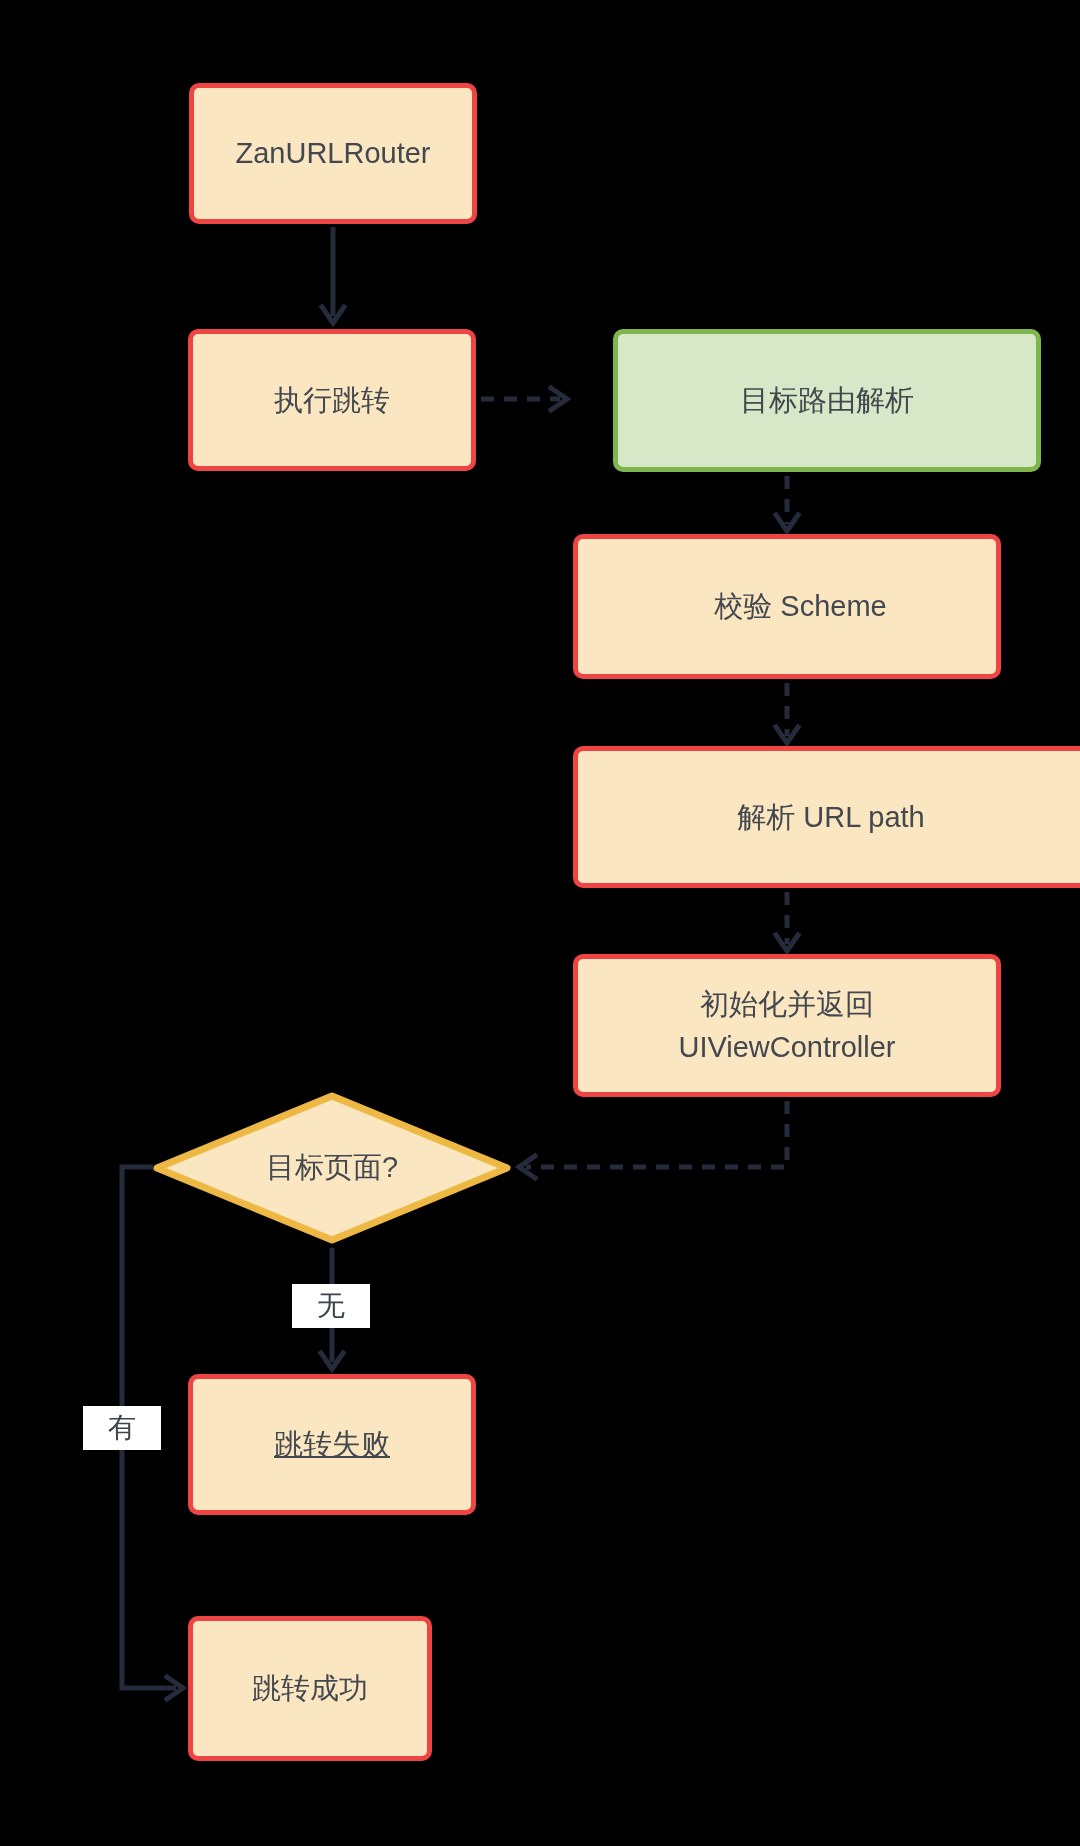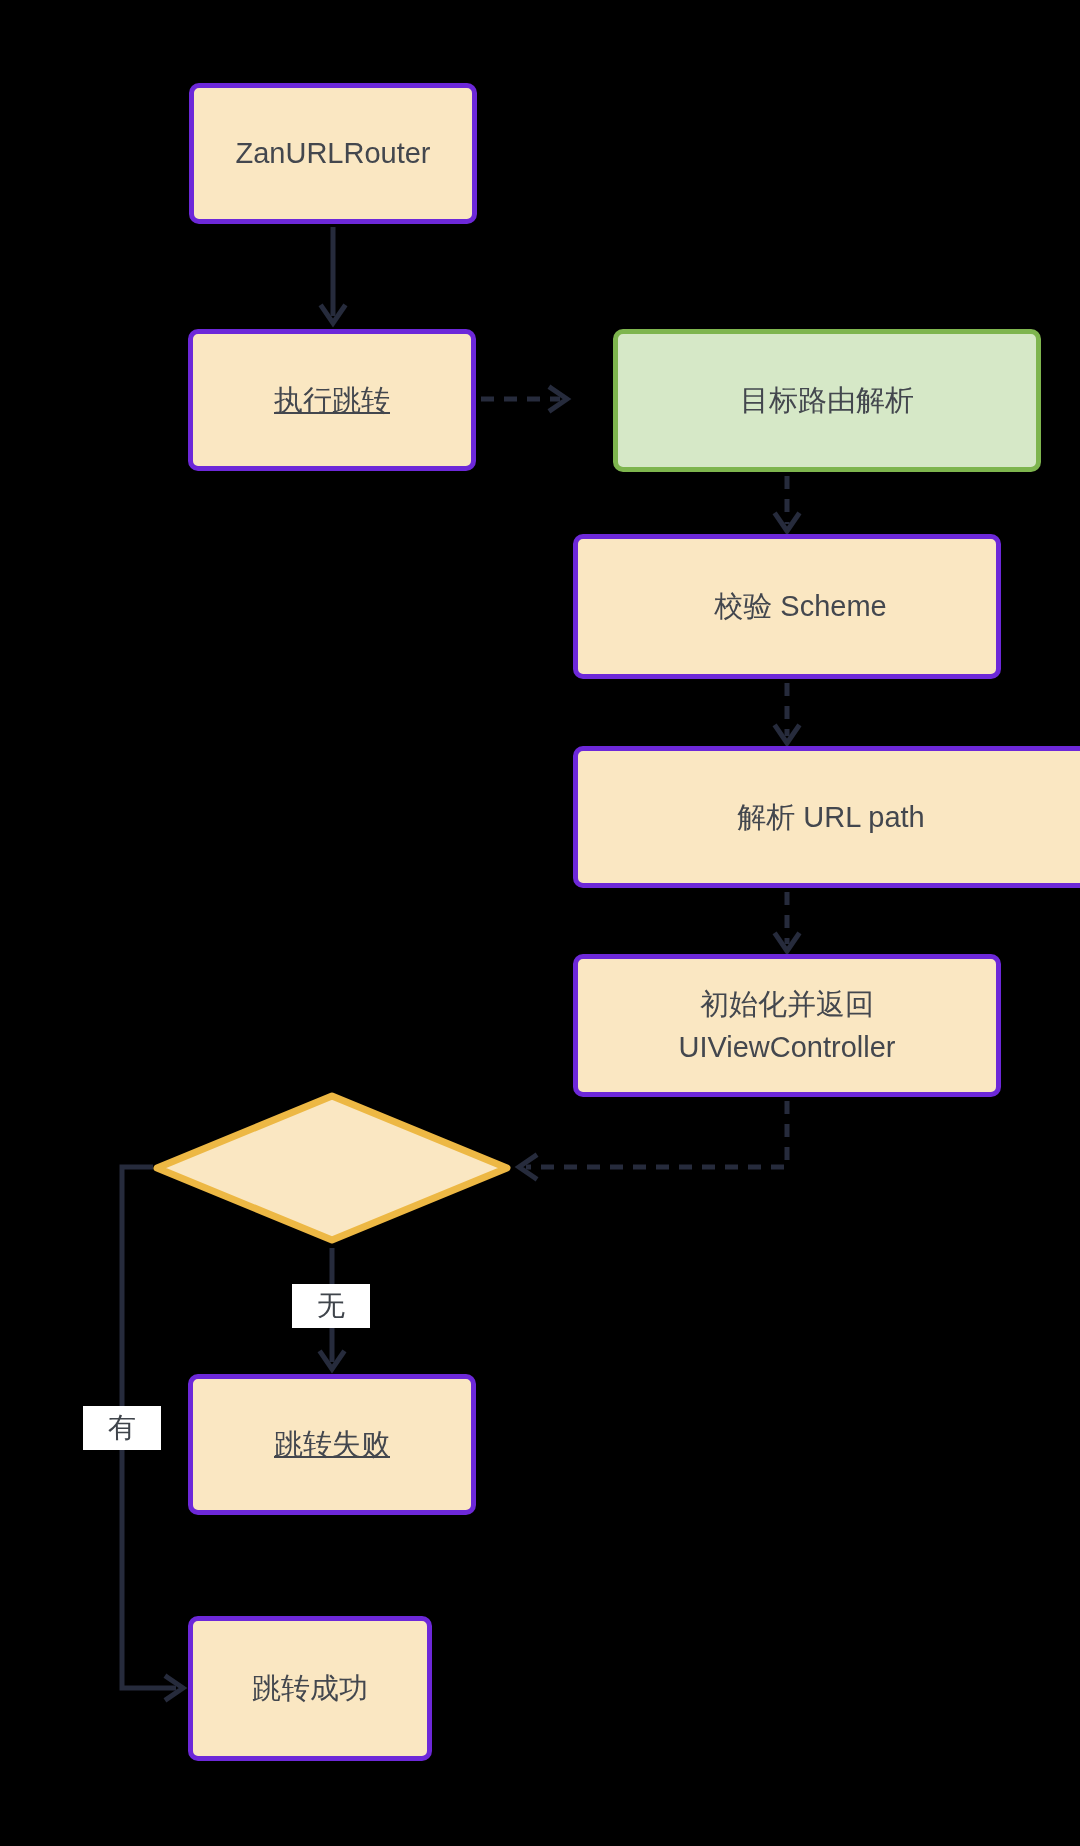--- a/index.html
+++ b/index.html
@@ -28,21 +28,21 @@
   .diamond-shape {
     fill: #FAE7C2;
     stroke: #EDB844;
     stroke-width: 7;
     stroke-linejoin: round;
   }
   .node {
     position: absolute;
     box-sizing: border-box;
     background: #FAE7C2;
-    border: 5px solid #6d28d9;
+    border: 5px solid #ef4444;
     border-radius: 10px;
     display: flex;
     align-items: center;
     justify-content: center;
     text-align: center;
     color: #43474E;
     font-size: 29px;
     line-height: 1.45;
     white-space: pre-line;
   }
@@ -91,41 +91,44 @@
     <path class="edge" d="M332,1248 L332,1362" marker-end="url(#arrow)"></path>
     <path class="edge" d="M153,1167 L122,1167 L122,1688 L176,1688" marker-end="url(#arrow)"></path>
 
     <path class="diamond-shape" d="M332,1096 L507,1168 L332,1240 L157,1168 Z"></path>
   </svg>
 
   <div class="node" style="left:189px; top:83px; width:288px; height:141px;">
     <span>ZanURLRouter</span>
   </div>
 
-  <div class="node" style="left:188px; top:329px; width:288px; height:142px;text-decoration:underline;">
+  <div class="node" style="left:188px; top:329px; width:288px; height:142px;">
     <span>执行跳转</span>
   </div>
 
   <div class="node green" style="left:573px; top:329px; width:428px; height:143px;margin-left:40px;">
     <span>目标路由解析</span>
   </div>
 
   <div class="node" style="left:573px; top:534px; width:428px; height:145px;padding-left:27px;">
     <span>校验 Scheme</span>
   </div>
 
   <div class="node" style="left:573px; top:746px; width:516px; height:142px;align-items:center;">
     <span>解析 URL path</span>
   </div>
 
   <div class="node" style="left:573px; top:954px; width:428px; height:143px;text-align:center;">
     <span>初始化并返回
 UIViewController</span>
   </div>
 
+  <div class="diamond-label" style="left:157px; top:1096px; width:350px; height:144px;">
+    <span>目标页面?</span>
+  </div>
 
   <div class="edge-label" style="left:292px; top:1284px; width:78px; height:44px;">
     <span>无</span>
   </div>
 
   <div class="edge-label" style="left:83px; top:1406px; width:78px; height:44px;">
     <span>有</span>
   </div>
 
   <div class="node" style="left:188px; top:1374px; width:288px; height:141px;text-decoration:underline;">

